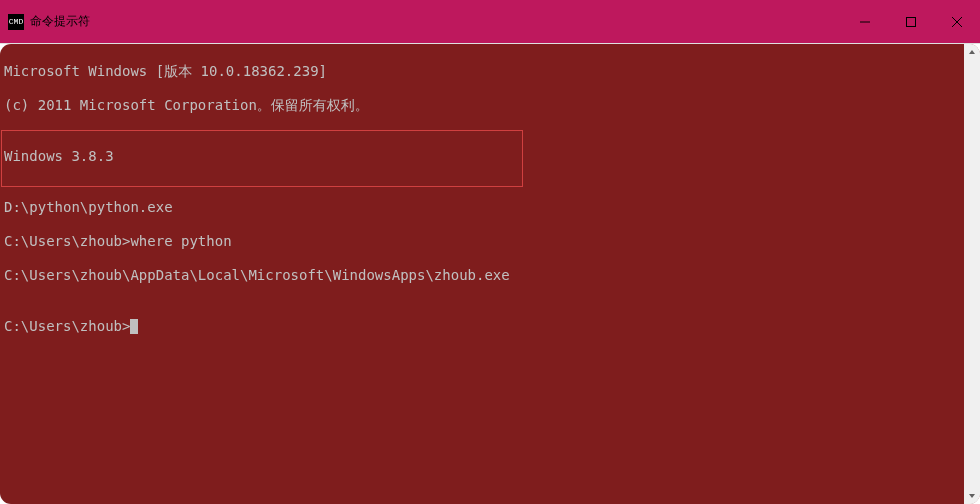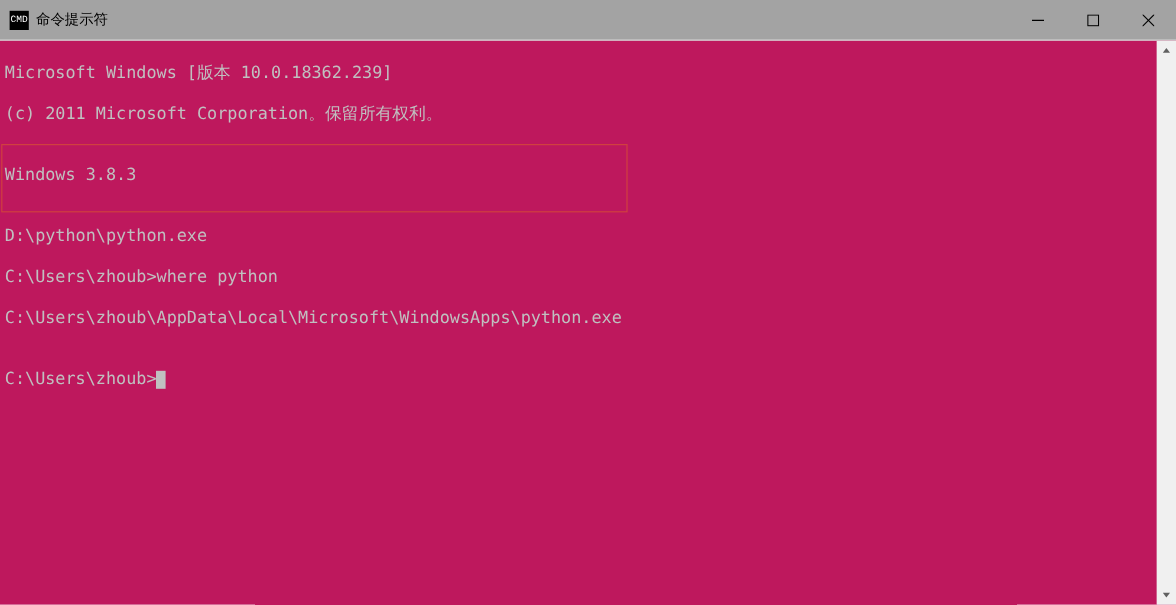--- a/index.html
+++ b/index.html
@@ -12,22 +12,22 @@
   overflow: hidden;
 }
 .window {
   width: 980px;
   height: 504px;
   background: #fff;
   display: flex;
   flex-direction: column;
 }
 .titlebar {
-  height: 34px;
-  background: #a3a3a3;
+  height: 44px;
+  background: #be185d;
   display: flex;
   align-items: center;
   border-bottom: 1px solid #e0e0e0;
 }
 .titlebar-icon {
   width: 16px;
   height: 16px;
   margin-left: 8px;
   margin-right: 6px;
   background: #000;
@@ -59,29 +59,30 @@
 }
 .titlebar-btn svg {
   width: 10px;
   height: 10px;
   stroke: #000;
   stroke-width: 1;
   fill: none;
 }
 .terminal {
   flex: 1;
-  background: #be185d;
+  background: #7f1d1d;
   color: #c0c0c0;
   padding: 2px 4px;
   font-family: "NSimSun", "SimSun", "Consolas", monospace;
   font-size: 14px;
   line-height: 17px;
   white-space: pre;
   overflow: hidden;
   position: relative;
+  border-radius: 11px;
 }
 .scrollbar {
   position: absolute;
   right: 0;
   top: 0;
   width: 16px;
   height: 100%;
   background: #f0f0f0;
   display: flex;
   flex-direction: column;
@@ -149,21 +150,21 @@
   </div>
 
   <div class="terminal">
 <span class="line">Microsoft Windows [版本 10.0.18362.239]</span>
 <span class="line">(c) 2011 Microsoft Corporation。保留所有权利。</span>
 <span class="line"></span>
 <span class="line">Windows 3.8.3</span>
 <span class="line"></span>
 <span class="line">D:\python\python.exe</span>
 <span class="line"><span class="prompt">C:\Users\zhoub&gt;</span><span>where python</span></span>
-<span class="line">C:\Users\zhoub\AppData\Local\Microsoft\WindowsApps\python.exe</span>
+<span class="line">C:\Users\zhoub\AppData\Local\Microsoft\WindowsApps\zhoub.exe</span>
 <span class="line"></span>
 <span class="line"><span class="prompt">C:\Users\zhoub&gt;</span><span class="cursor"></span></span>
 
     <div class="highlight-box" id="hlbox" style="top: 86px; left: 1px; width: 522px; height: 57px;"></div>
 
     <div class="scrollbar">
       <div class="scroll-arrow">
         <svg viewBox="0 0 8 8">
             <polygon points="4,2 7,6 1,6"></polygon>
           </svg>

